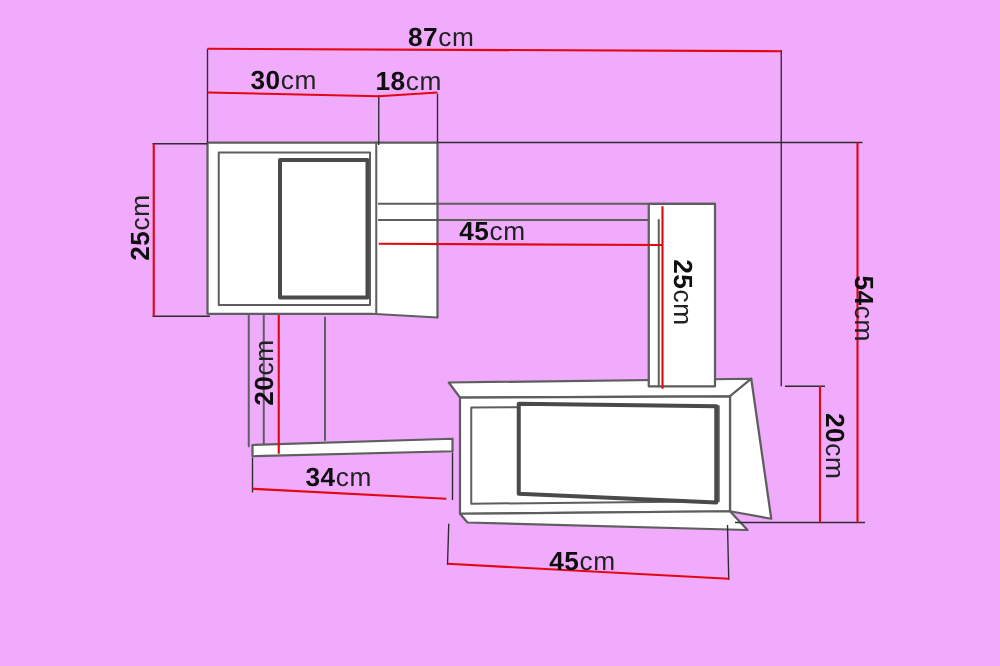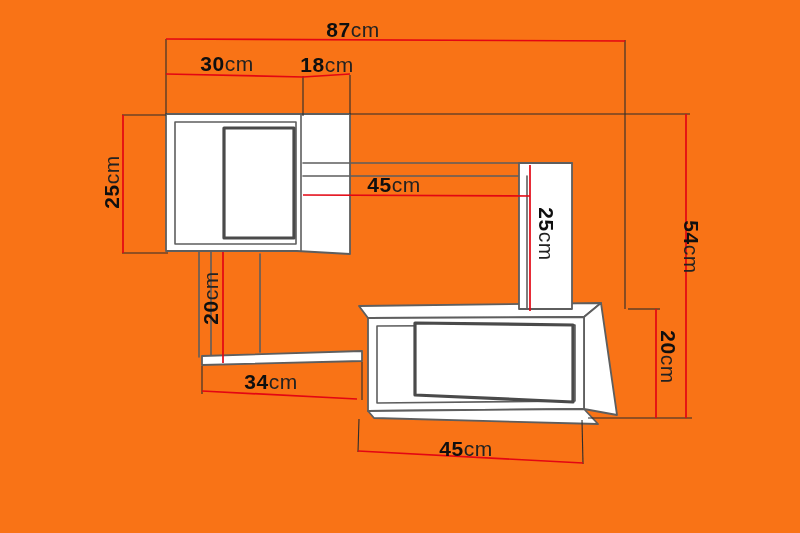--- a/index.html
+++ b/index.html
@@ -5,21 +5,21 @@
   html, body {
     margin: 0;
     padding: 0;
     background: #ffffff;
     font-family: "Liberation Sans", sans-serif;
   }
   .stage {
     position: relative;
     width: 800px;
     height: 533px;
-    background: #f97316;
+    background: #f0abfc;
     overflow: hidden;
   }
   svg { display: block; }
 
   .furn {
     fill: none;
     stroke: #5e5e5e;
     stroke-width: 1.6;
     stroke-linejoin: round;
     stroke-linecap: round;

